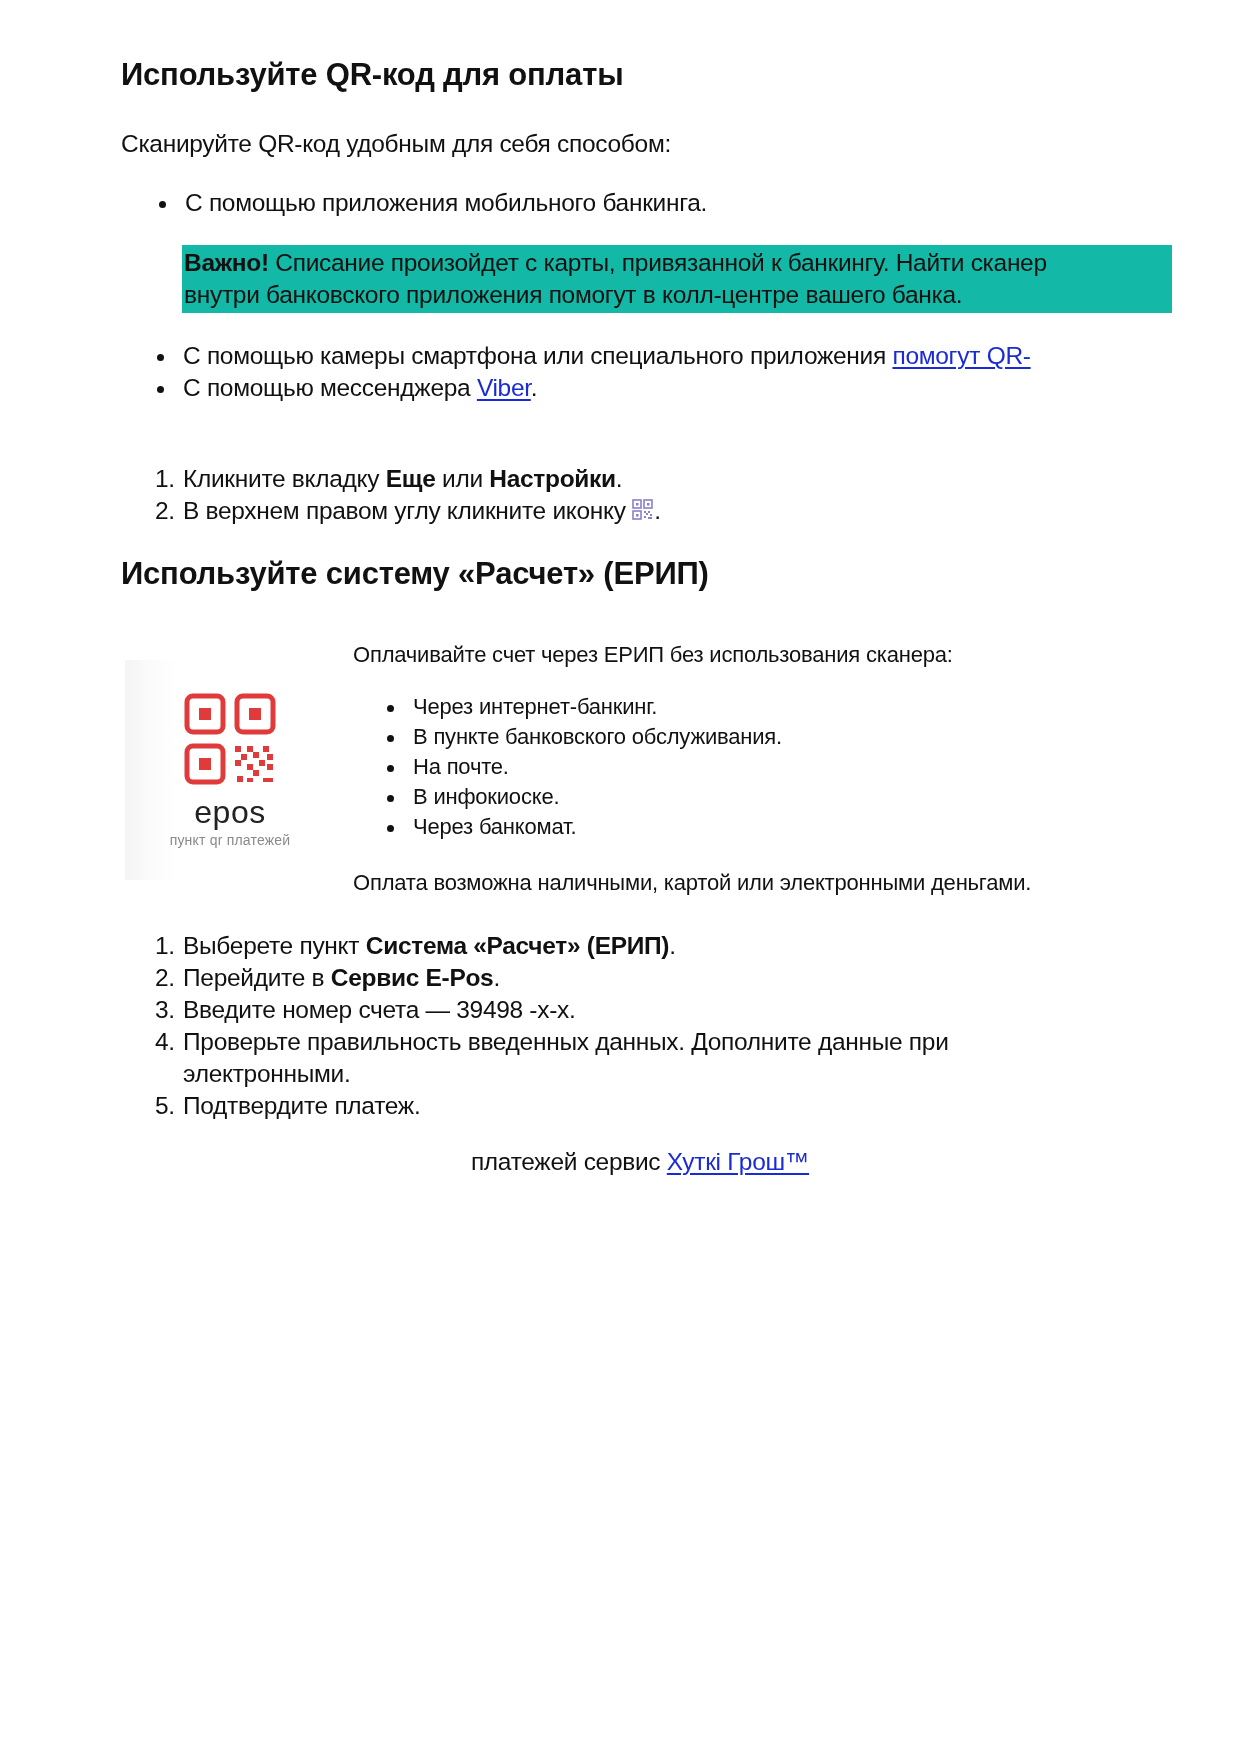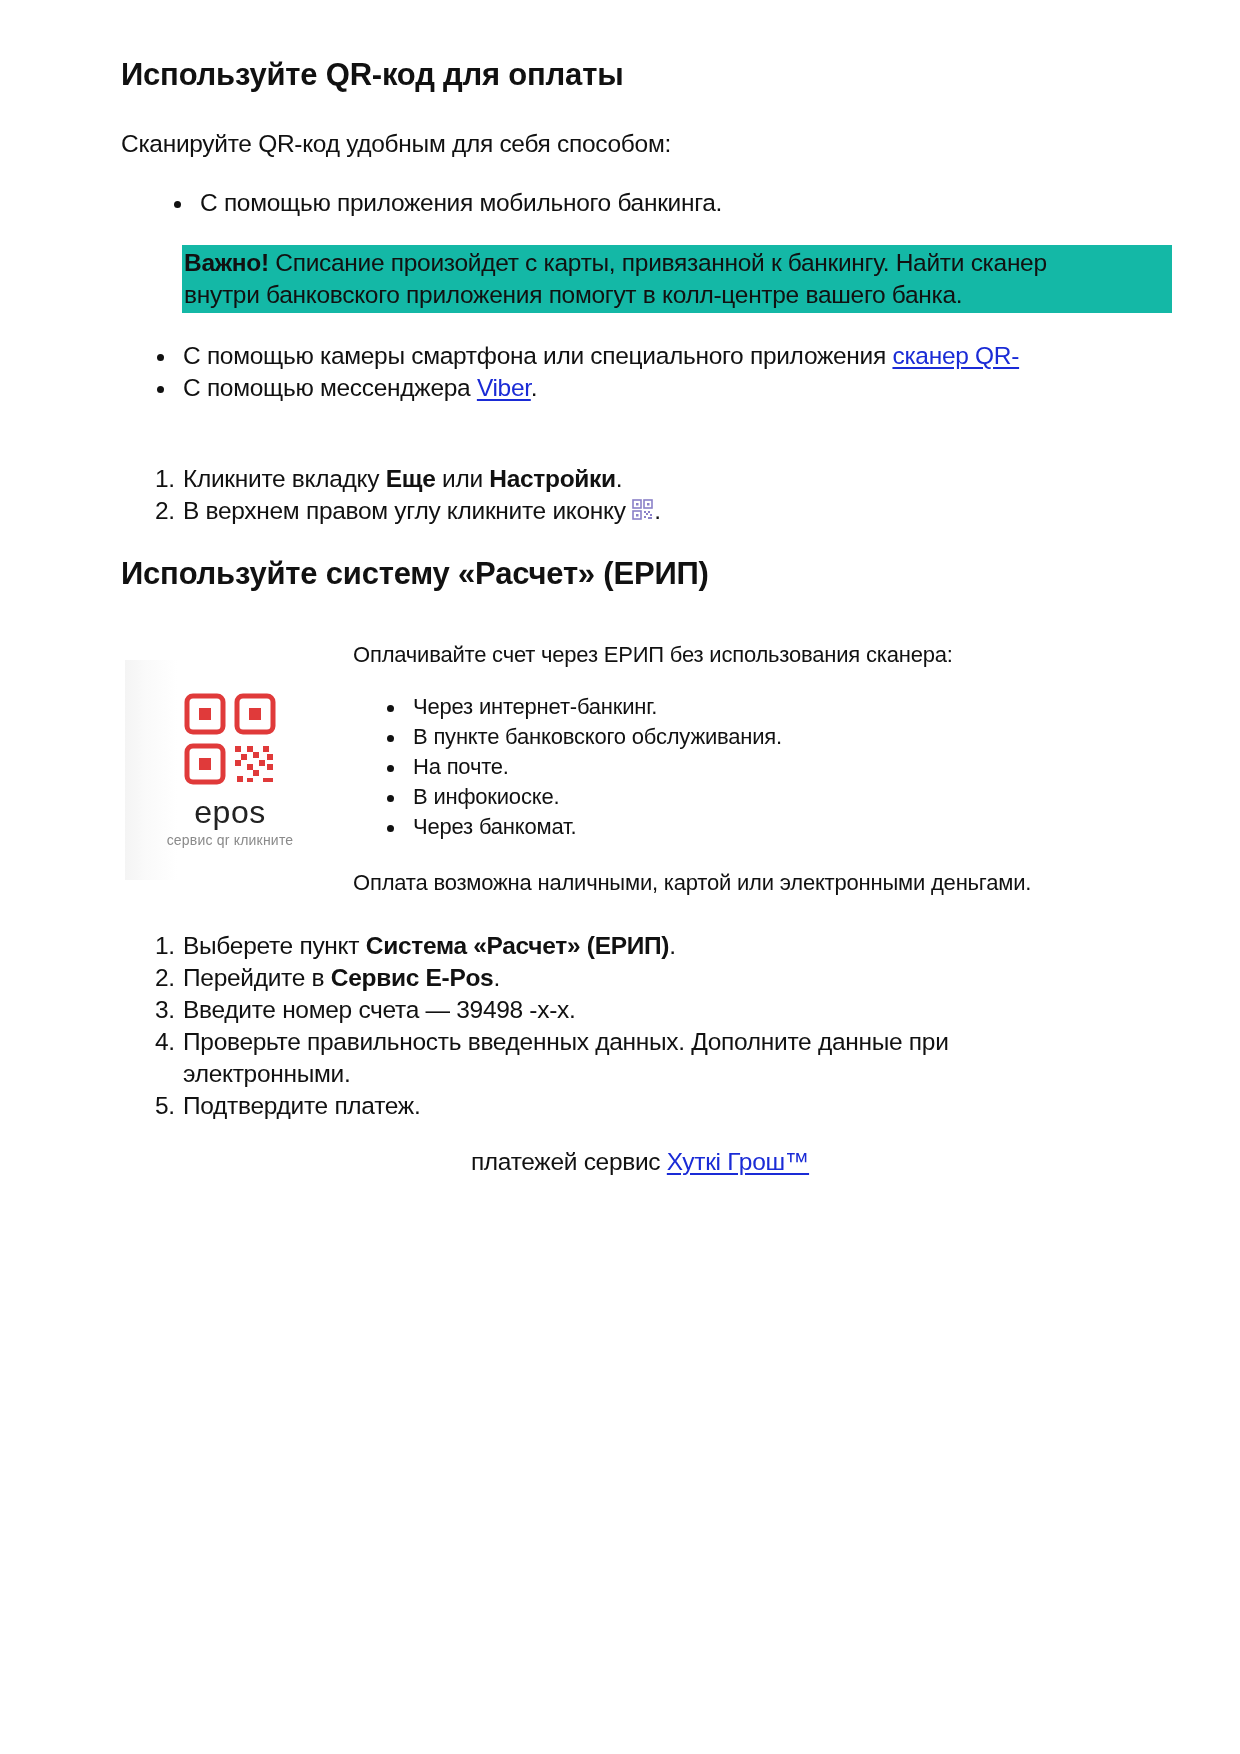--- a/index.html
+++ b/index.html
@@ -92,37 +92,37 @@
     }
     .center { text-align: center; }
   </style>
 </head>
 <body>
 
 <h1 class="abs" style="left:121px; top:57px;">Используйте QR-код для оплаты</h1>
 
 <div class="abs body-text" style="left:121px; top:128px;">Сканируйте QR-код удобным для себя способом:</div>
 
-<ul class="abs" style="left:200px; top:187px;">
+<ul class="abs" style="left:185px; top:187px;">
   <li class="bullet body-text">
     <span>С помощью приложения мобильного банкинга.</span>
   </li>
 </ul>
 
 <div class="abs highlight body-text" style="left:182px; top:245px; width:986px; height:64px;">
   <div>
     <b>Важно!</b><span> Списание произойдет с карты, привязанной к банкингу. Найти сканер</span>
   </div>
   <div>внутри банковского приложения помогут в колл-центре вашего банка.</div>
 </div>
 
 <ul class="abs" style="left:183px; top:340px;">
   <li class="bullet body-text">
     <div>
-      <span>С помощью камеры смартфона или специального приложения </span><a class="link" href="#">сканер QR-</a>
+      <span>С помощью камеры смартфона или специального приложения </span><a class="link" href="#">помогут QR-</a>
     </div>
   </li>
   <li class="bullet body-text">
     <span>С помощью мессенджера </span><a class="link" href="#">Viber</a><span>.</span>
   </li>
 </ul>
 
 <ol class="abs" style="left:183px; top:463px;">
   <li class="body-text" style="position:relative;">
     <span class="num">1.</span>
@@ -178,21 +178,21 @@
       <rect x="76" y="68" width="6" height="6"></rect>
       <rect x="64" y="72" width="6" height="6"></rect>
       <rect x="84" y="72" width="6" height="6"></rect>
       <rect x="70" y="78" width="6" height="6"></rect>
       <rect x="54" y="84" width="6" height="6"></rect>
       <rect x="64" y="86" width="6" height="4"></rect>
       <rect x="80" y="86" width="10" height="4"></rect>
     </g>
   </svg>
   <div class="abs logo-word center" style="left:0; top:134px; width:210px;">epos</div>
-  <div class="abs logo-sub center" style="left:0; top:172px; width:210px;">сервис qr кликните</div>
+  <div class="abs logo-sub center" style="left:0; top:172px; width:210px;">пункт qr платежей</div>
 </div>
 
 <ul class="abs" style="left:413px; top:692px;">
   <li class="bullet small-bullet small-text">Через интернет-банкинг.</li>
   <li class="bullet small-bullet small-text">В пункте банковского обслуживания.</li>
   <li class="bullet small-bullet small-text">На почте.</li>
   <li class="bullet small-bullet small-text">В инфокиоске.</li>
   <li class="bullet small-bullet small-text">Через банкомат.</li>
 </ul>
 

